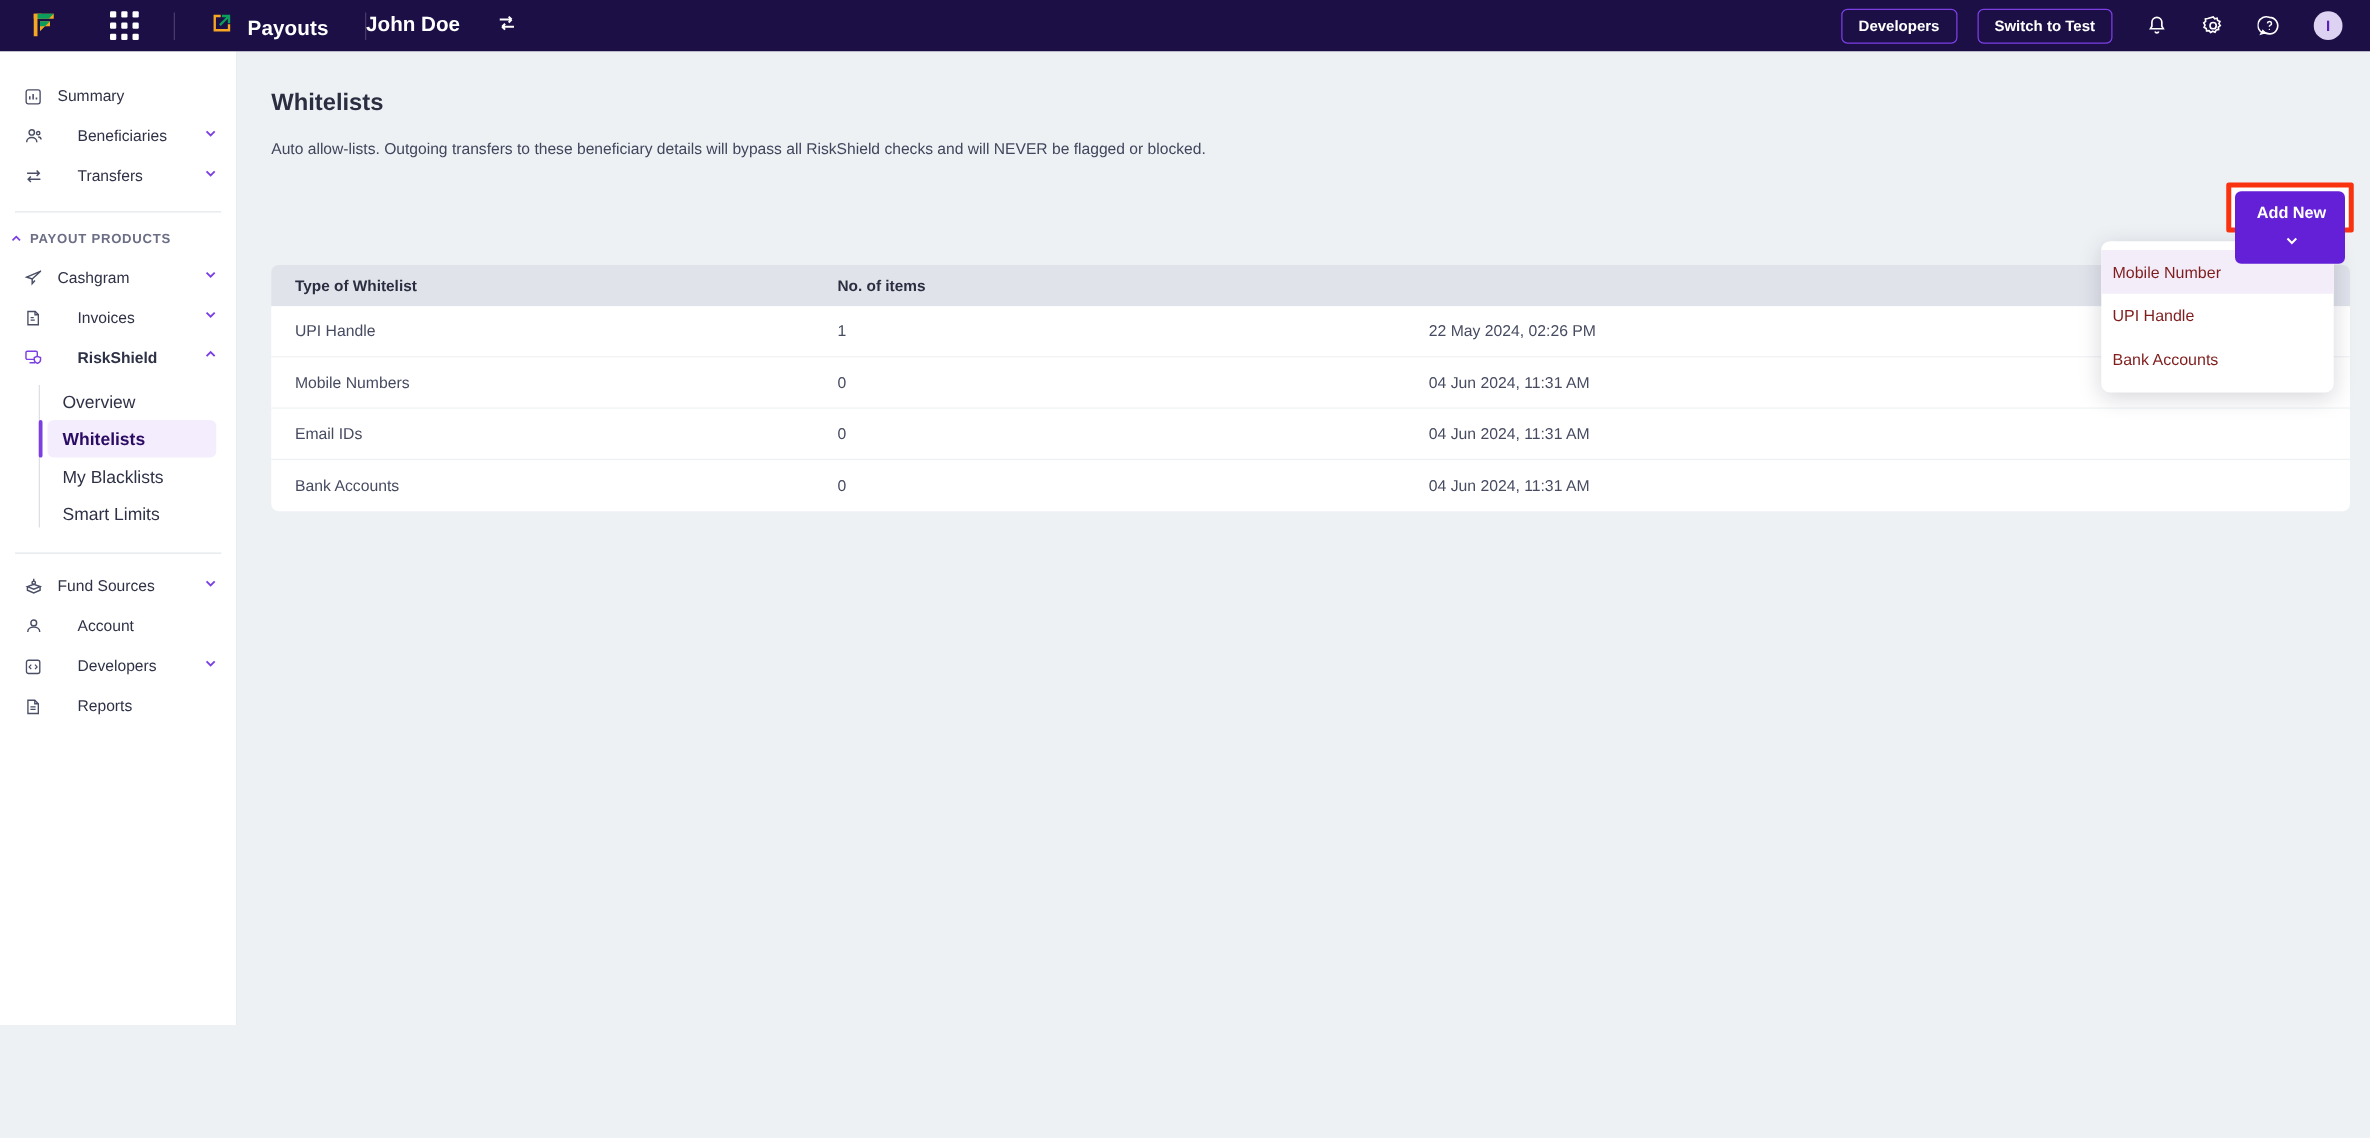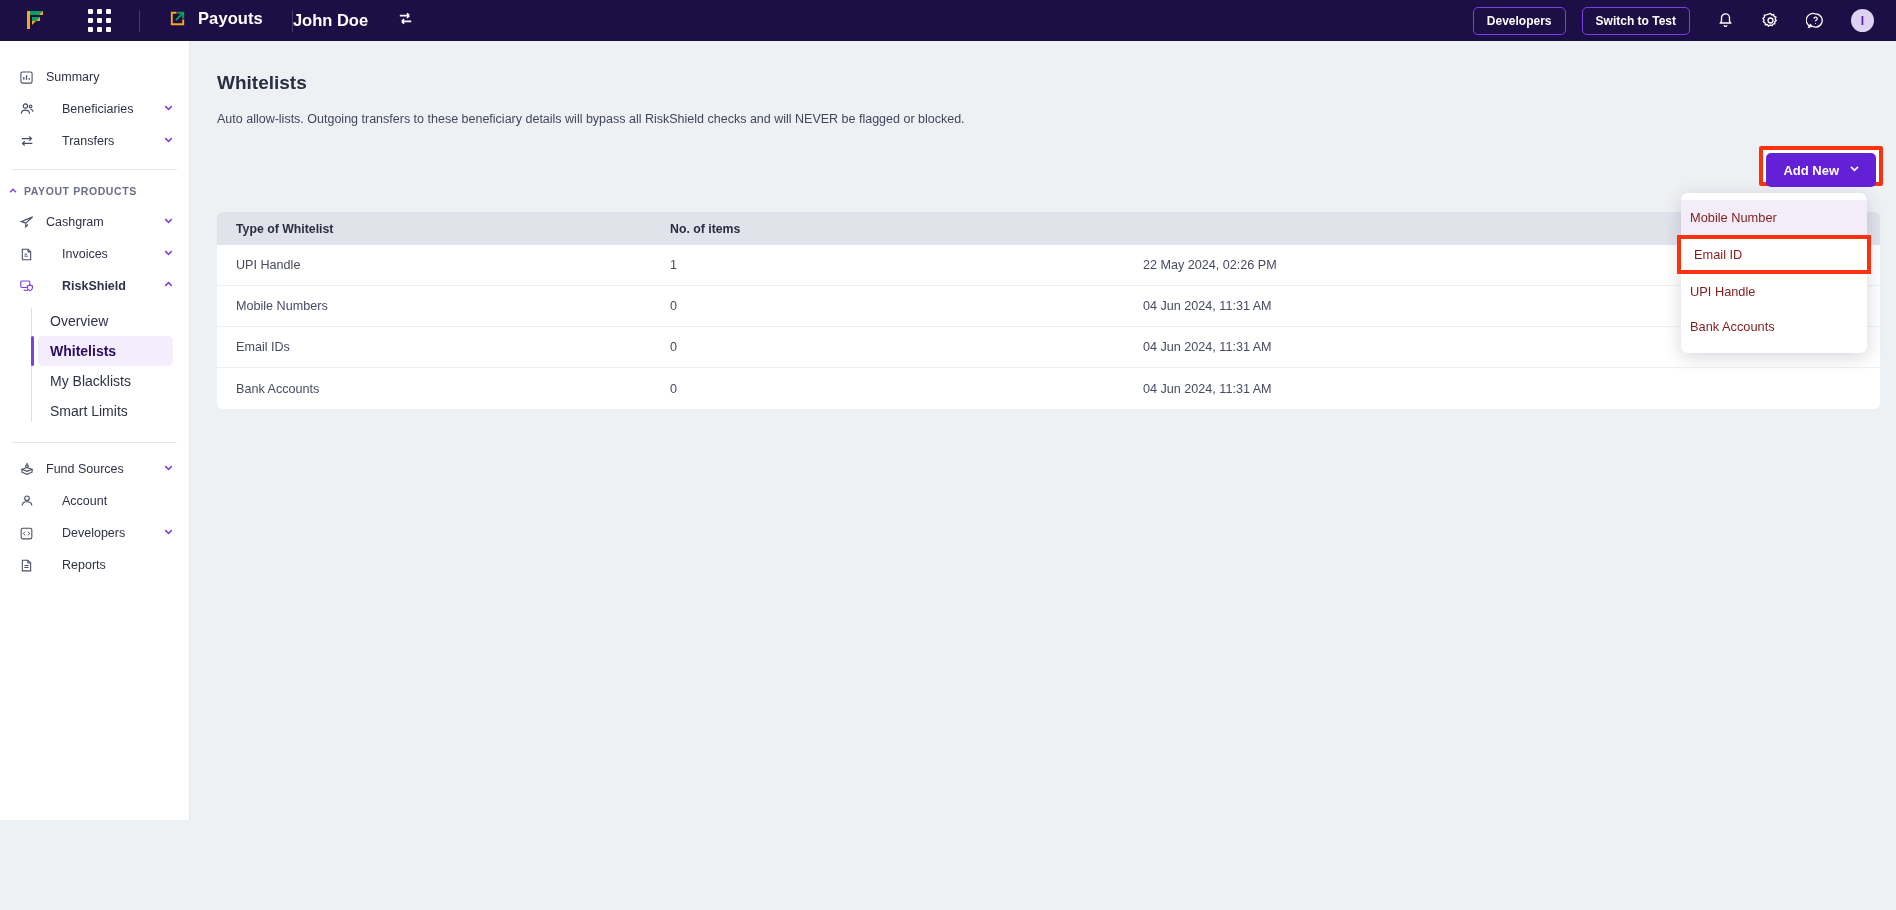--- a/index.html
+++ b/index.html
@@ -15,21 +15,21 @@
     position: absolute; top: 0; left: 0;
     width: 1896px; height: 41px;
     background: #1c0f45;
     display: flex; align-items: center;
     z-index: 40;
   }
   .tb-logo { margin-left: 24px; display:flex; align-items:center; }
   .tb-grid { margin-left: 42px; display:grid; grid-template-columns: repeat(3, 5px); grid-gap: 4px; }
   .tb-grid i { width:5px; height:5px; background:#fff; border-radius:1px; display:block; }
   .tb-div { width:1px; height:22px; background:#473a6b; margin-left: 28px; }
-  .tb-prod { margin-left: 28px; display:flex; align-items:flex-start; gap:11px; }
+  .tb-prod { margin-left: 28px; display:flex; align-items:flex-end; gap:11px; }
   .tb-prod-label { color:#fff; font-size:16.5px; font-weight:700; letter-spacing:.1px; }
   .tb-div2 { width:1px; height:22px; background:#473a6b; margin-left: 29px; }
   .tb-user { display:flex; align-items:center; gap:28px; }
   .tb-user-name { color:#fff; font-size:16.5px; font-weight:700; }
   .tb-right { margin-left:auto; display:flex; align-items:center; gap:0; margin-right:22px; }
   .tb-btn {
     border:1px solid #7b3fe4; border-radius:5px;
     color:#fff; font-size:12px; font-weight:700;
     padding:6px 13px; background:transparent;
     margin-left:16px; cursor:pointer; white-space:nowrap;
@@ -114,20 +114,21 @@
     border:4px solid #f9320f; background:#fff;
     padding:3px; border-radius:2px;
     position:relative; z-index:31;
   }
   .addnew-btn {
     background:#6320d7; color:#fff; border:none;
     border-radius:5px; font-size:13px; font-weight:700;
     padding:9px 15px 9px 17px; cursor:pointer;
     display:flex; align-items:center; gap:9px;
     font-family:"Liberation Sans", sans-serif;
+    flex-direction:column;
   }
 
   .dropdown {
     position:absolute; top:47px; right:16px;
     width:186px; background:#fff;
     border-radius:7px;
     box-shadow:0 4px 18px rgba(20,20,50,.17);
     padding:7px 0 9px 0; z-index:30;
   }
   .dd-item {
@@ -428,21 +429,20 @@
         <span>
           <svg width="13" height="13" viewBox="0 0 14 14" fill="none" stroke="#fff" stroke-width="1.8">
               <path d="M3.2 5.2 L7 9 l3.8-3.8"></path>
             </svg>
         </span>
       </button>
     </div>
 
     <div class="dropdown">
       <div class="dd-item hover">Mobile Number</div>
-      <div class="dd-item marked">Email ID</div>
       <div class="dd-item">UPI Handle</div>
       <div class="dd-item">Bank Accounts</div>
     </div>
   </div>
 
   <div class="table">
     <div class="thead">
       <span class="c1">Type of Whitelist</span>
       <span class="c2">No. of items</span>
     </div>

